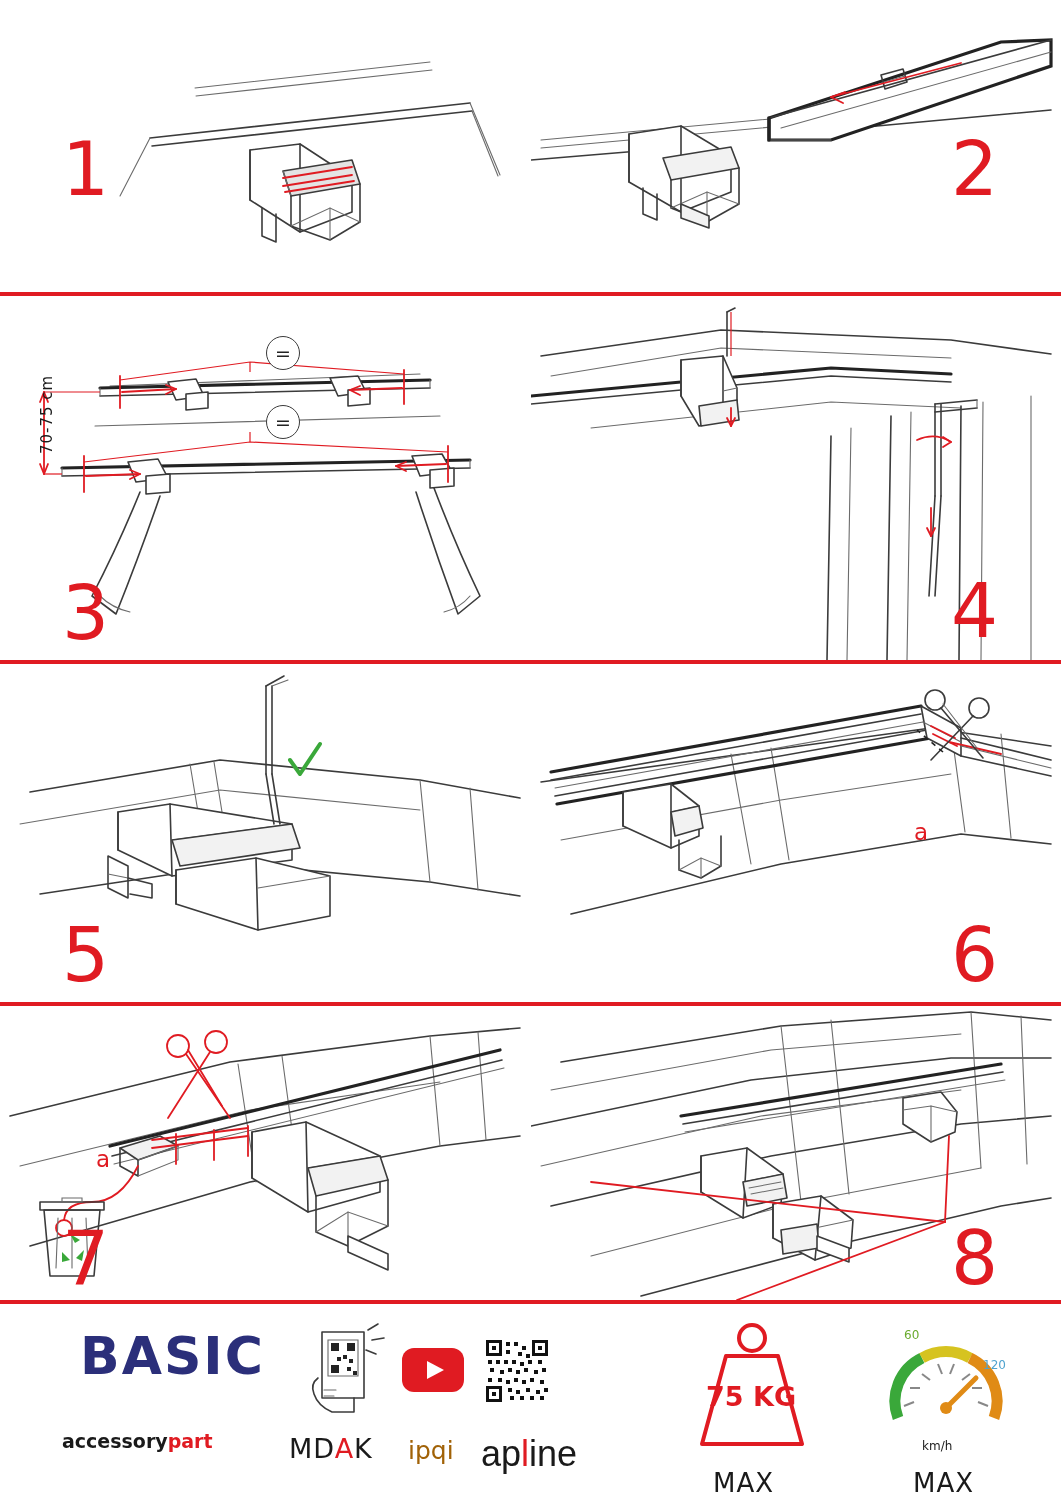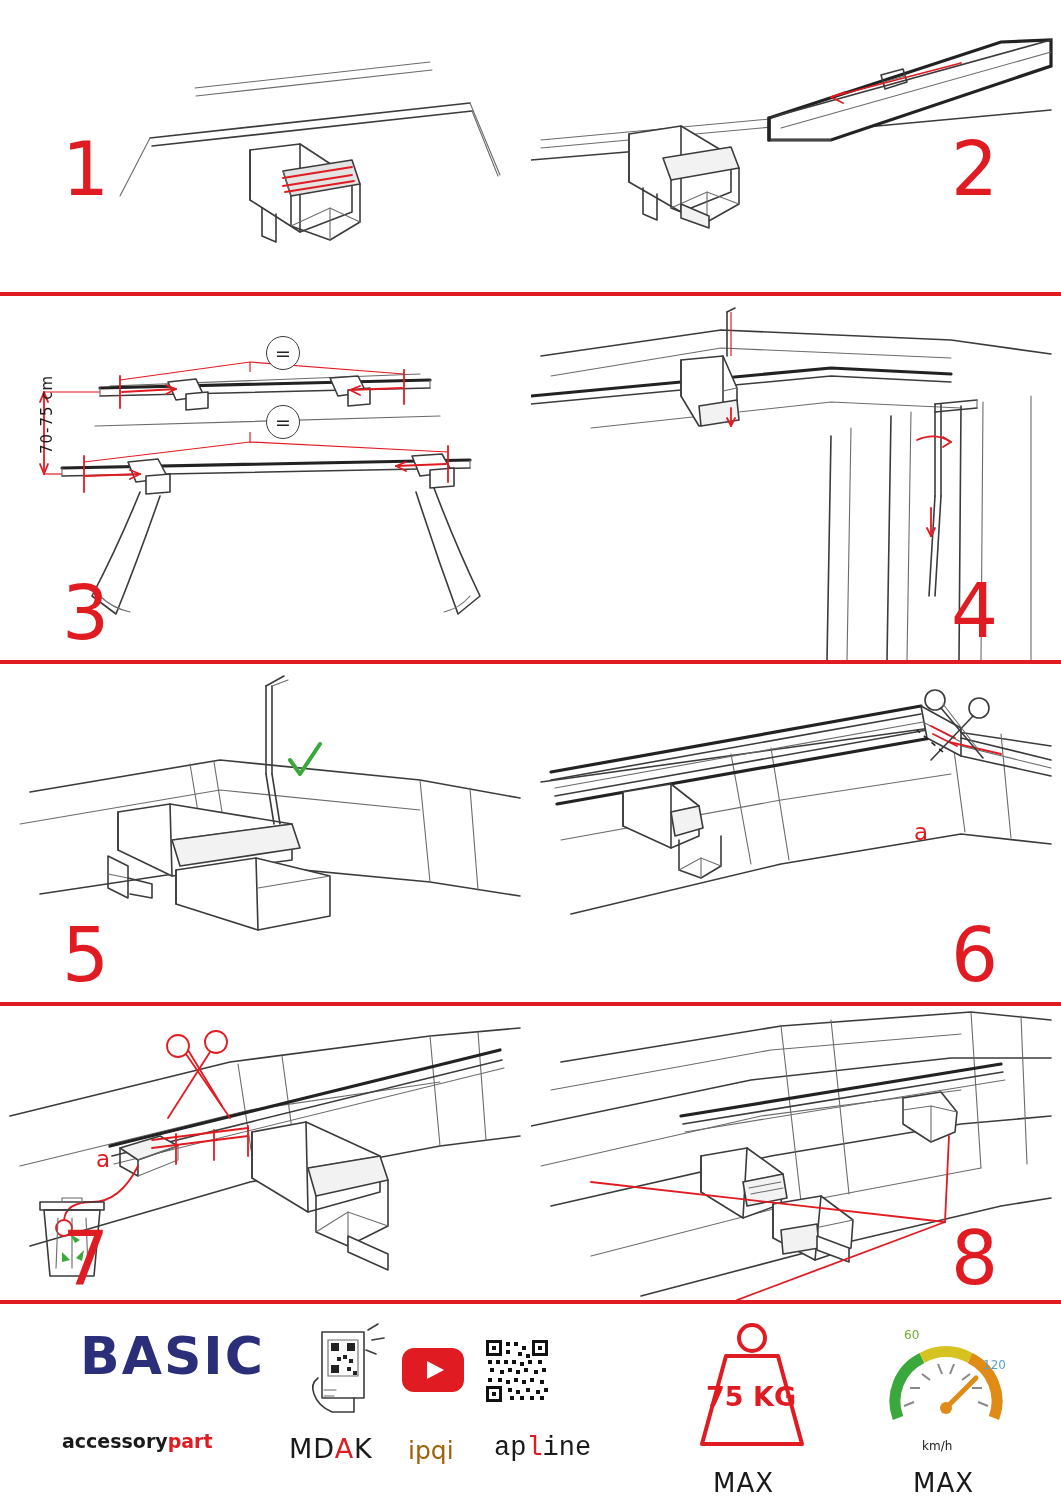--- a/index.html
+++ b/index.html
@@ -104,23 +104,23 @@
     font-family:"DejaVu Sans", sans-serif;
     font-size:27px; letter-spacing:1px; color:#1a1a1a;text-align:right;
   }
   .lbl-mdak .a-red { color:#e01b22; }
   .lbl-ipqi {
     position:absolute; left:408px; top:136px;
     font-family:"DejaVu Sans", sans-serif;
     font-size:25px; color:#a16207;
   }
   .lbl-apline {
-    position:absolute; left:494px; top:133px;
-    font-family:Liberation Mono, monospace;
-    font-size:27px; color:#1a1a1a;
+    position:absolute; left:481px; top:133px;
+    font-family:Liberation Sans, sans-serif;
+    font-size:36px; color:#1a1a1a;
   }
   .lbl-apline .l-red { color:#e01b22; }
 
   .lbl-max {
     position:absolute;
     font-family:"DejaVu Sans", sans-serif;
     font-size:26px;
     color:#1a1a1a;
     letter-spacing:1px;
   }

